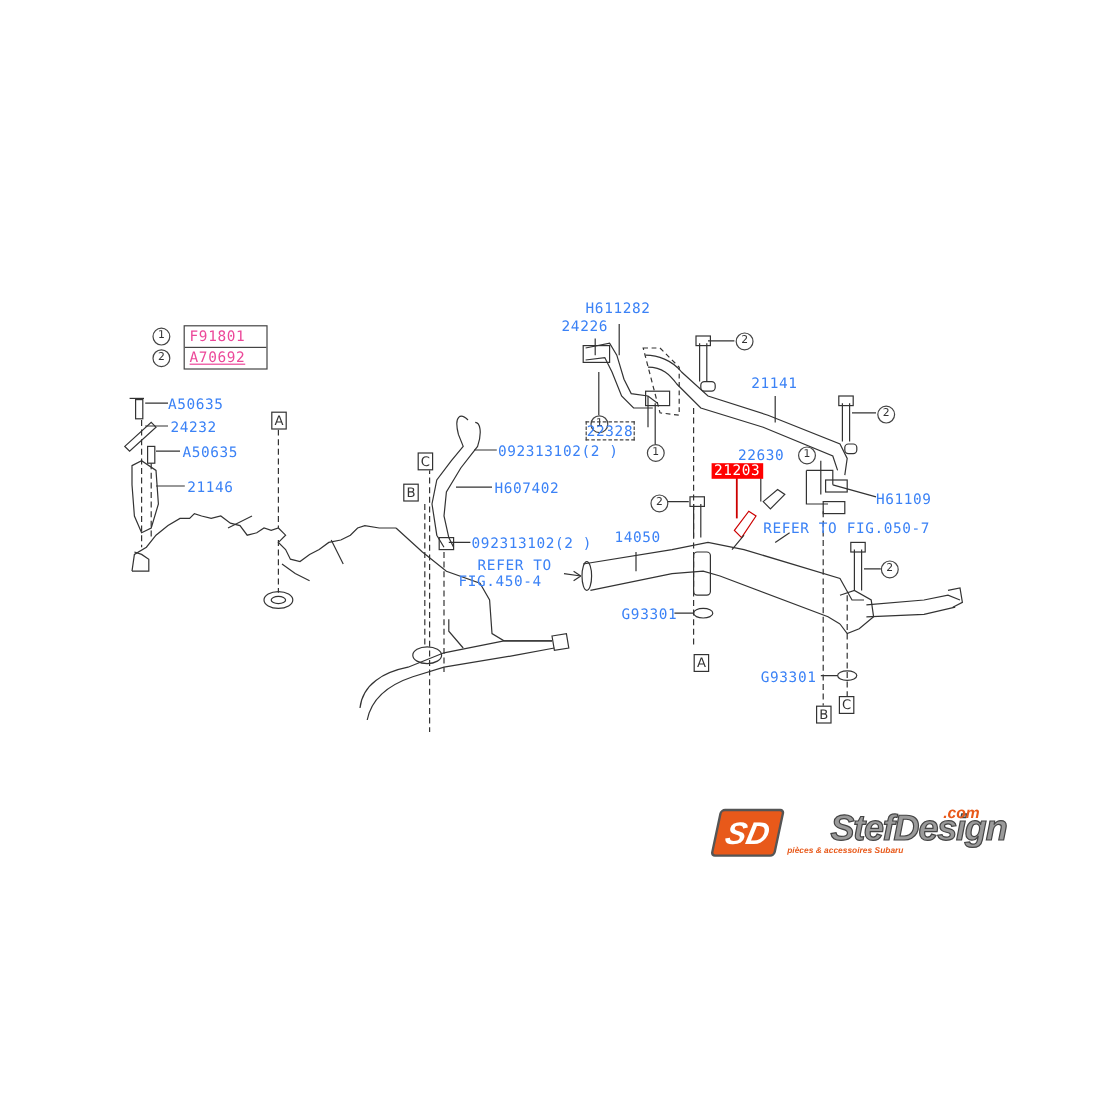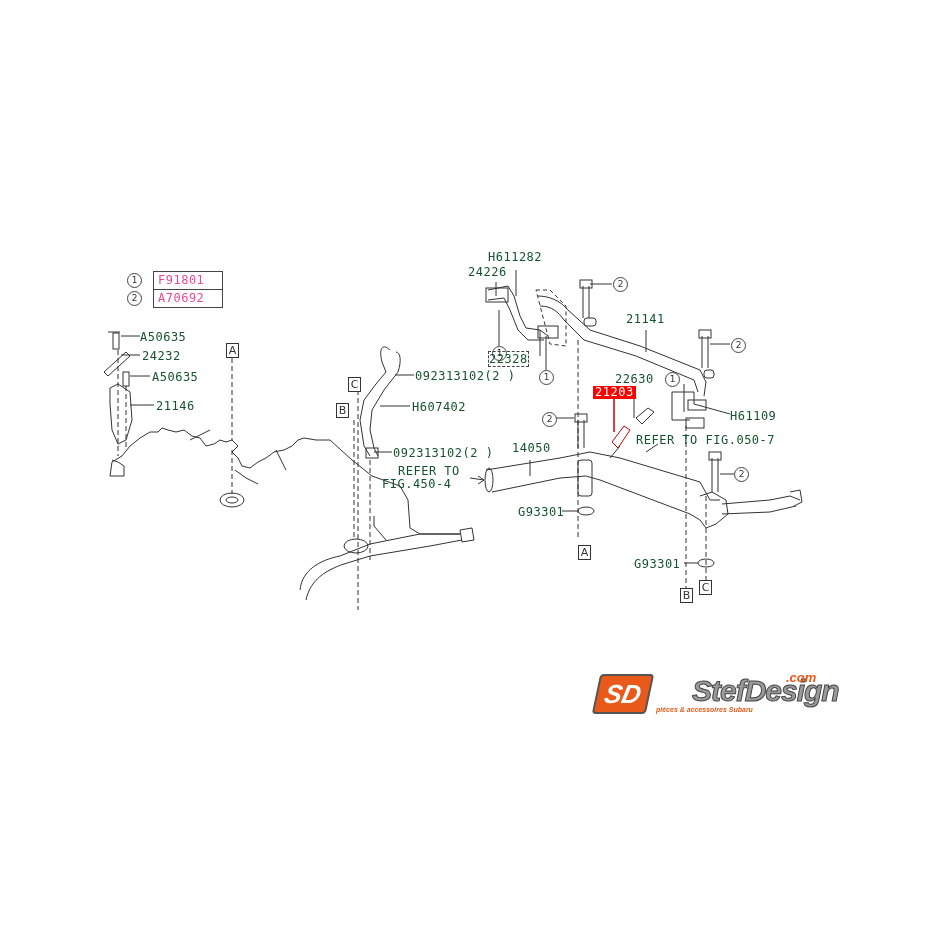--- a/index.html
+++ b/index.html
@@ -1,23 +1,23 @@
 <!DOCTYPE html>
 <html><head>
 <meta charset="utf-8">
 <style>
   html, body { margin:0; padding:0; background:#ffffff; }
   body { width:931px; height:931px; position:relative; overflow:hidden; font-family:"DejaVu Sans", sans-serif; }
   #diagram { position:absolute; left:0; top:0; width:931px; height:931px; }
-  .lbl { position:absolute; font-family:"DejaVu Sans Mono", monospace; font-size:12px; color:#14532d; letter-spacing:0.5px; white-space:nowrap; line-height:14px; }
+  .lbl { position:absolute; font-family:"DejaVu Sans Mono", monospace; font-size:12px; color:#3b82f6; letter-spacing:0.5px; white-space:nowrap; line-height:14px; }
   .box { position:absolute; border:1px solid #333; font-family:"DejaVu Sans", sans-serif; font-size:11px; color:#333; text-align:center; line-height:13px; width:11px; height:13px; background:#fff; }
   .circ { position:absolute; width:13px; height:13px; border:1px solid #444; border-radius:50%; font-family:"DejaVu Sans", sans-serif; font-size:9px; color:#333; text-align:center; line-height:13px; background:#fff; }
   .legend { position:absolute; border:1px solid #444; }
   .legend-row { height:17px; border-bottom:1px solid #444; font-family:"DejaVu Sans Mono", monospace; font-size:12px; color:#ec4899; line-height:17px; padding-left:4px; letter-spacing:0.5px; }
-  .legend-row:last-child { border-bottom:none; }
+  .legend-row:last-child { border-bottom:none;text-decoration:underline; }
   .hl { position:absolute; background:#ff0000; color:#fff; font-family:"DejaVu Sans Mono", monospace; font-size:12px; line-height:13px; padding:0 2px; letter-spacing:0.5px; }
   .logo { position:absolute; left:596px; top:670px; width:260px; height:50px; }
   .logo-dom { position:absolute; left:190px; top:0px; font-family:"Liberation Sans", sans-serif; font-size:13px; font-weight:bold; color:#e8591a; font-style:italic;text-align:right; }
   .logo-main { position:absolute; left:56px; top:4px; font-family:"Liberation Sans", sans-serif; font-size:30px; font-weight:bold; font-style:italic; color:#9a9a9a; letter-spacing:-1px;margin-left:40px; -webkit-text-stroke:1px #444; }
   .logo-sub { position:absolute; left:60px; top:36px; font-family:"Liberation Sans", sans-serif; font-size:7px; font-style:italic; font-weight:bold; color:#e8591a; }
   .logo-badge { position:absolute; left:0; top:4px; width:50px; height:36px; background:#e8591a; transform:skewX(-12deg); border-radius:4px; border:2px solid #555; color:#fff; font-family:"Liberation Sans", sans-serif; font-weight:bold; font-style:italic; font-size:26px; line-height:36px; text-align:center; }
 </style>
 </head>
 <body>
 

